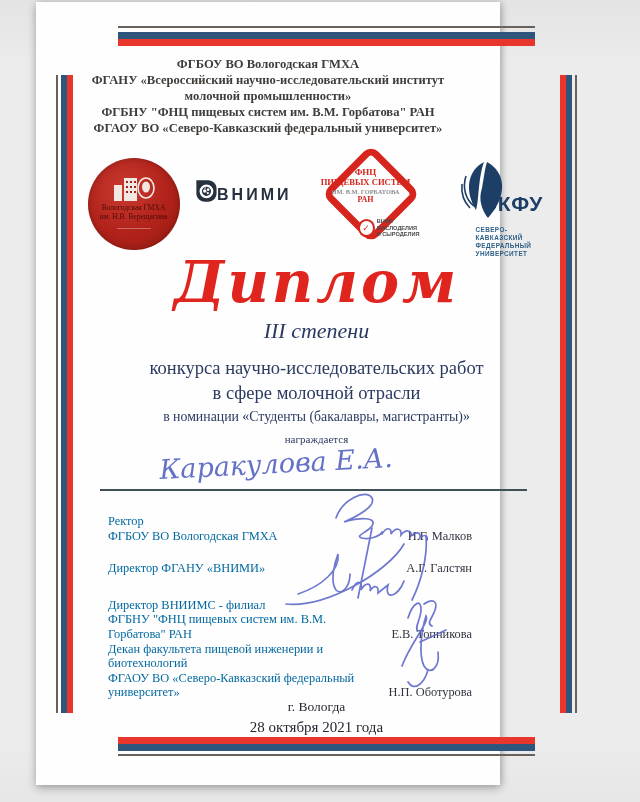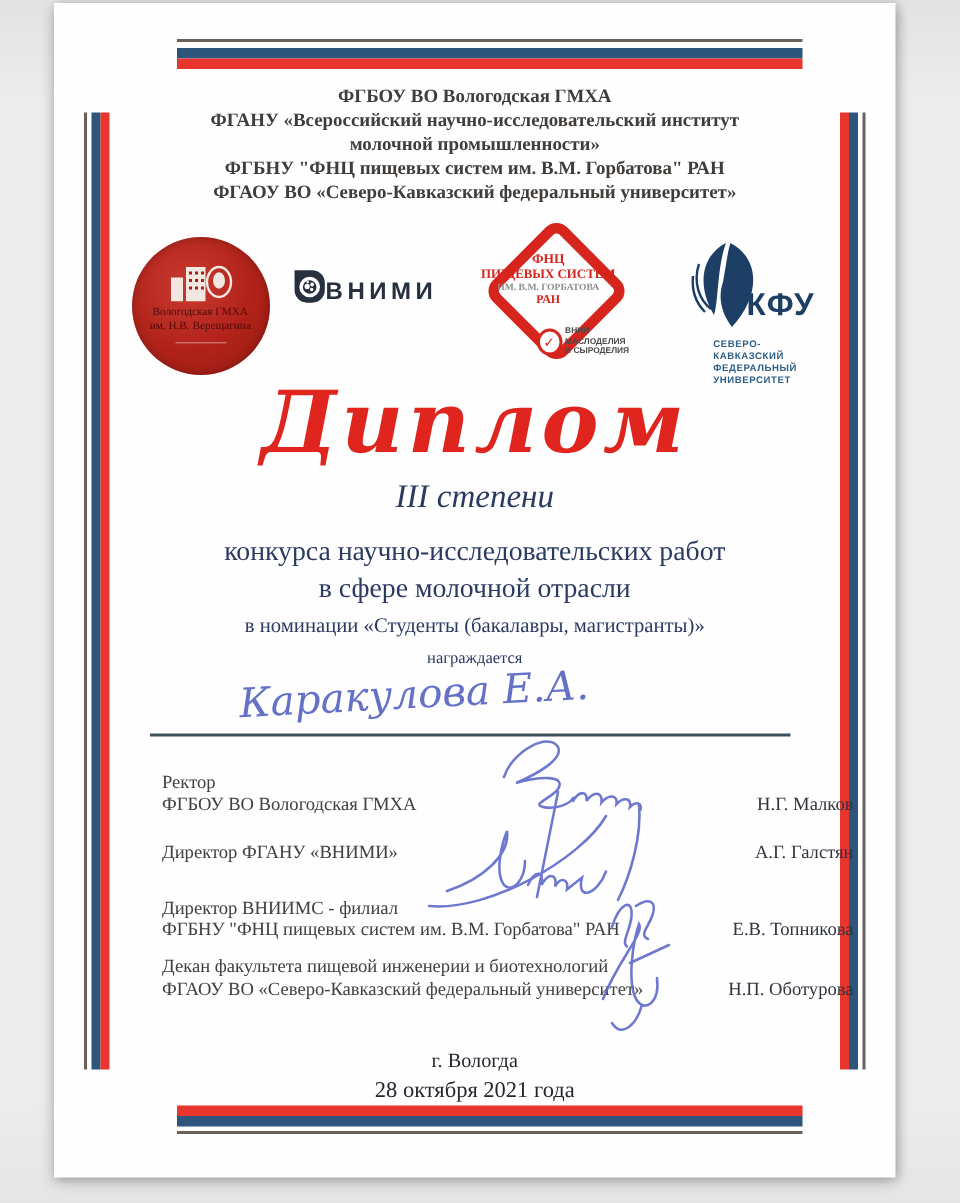--- a/index.html
+++ b/index.html
@@ -2,21 +2,21 @@
 <html><head>
 <meta charset="utf-8">
 <style>
   html,body{margin:0;padding:0;}
   body{
     width:640px;height:802px;position:relative;overflow:hidden;
     background:linear-gradient(180deg,#e3e3e3 0%,#ececec 8%,#ececec 92%,#e6e6e6 100%);
     font-family:"Liberation Serif","DejaVu Serif",serif;
   }
   .page{
-    position:absolute;left:36px;top:2px;width:561px;height:783px;
+    position:absolute;left:36px;top:2px;width:464px;height:783px;
     background:#fefefe;
     box-shadow:0 3px 9px rgba(0,0,0,.28),2px 0 6px rgba(0,0,0,.12);
   }
   
   .stripe-top,.stripe-bottom{position:absolute;left:82px;width:417px;}
   .stripe-top{top:24px;}
   .stripe-bottom{top:735px;}
   .stripe-left,.stripe-right{position:absolute;top:73px;height:638px;}
   .stripe-left{left:20px;}
   .stripe-right{left:524px;}
@@ -100,22 +100,22 @@
   
   .award-line{position:absolute;left:64px;top:487px;width:427px;
               border-bottom:2px solid #40505a;}
   .award-name{position:absolute;left:80px;top:446px;width:320px;text-align:center;
               font-style:italic;font-size:27px;color:#6471c6;
               transform:rotate(-3deg);font-family:"DejaVu Serif",serif;}
 
   
   .sig-rows{position:absolute;left:72px;top:512px;right:28px;}
   .sig-row{display:flex;justify-content:space-between;align-items:flex-end;}
-  .m1{margin-bottom:18px;} .m2{margin-bottom:22px;} .m3{margin-bottom:10px;gap:11px;}
-  .pos{font-size:12.4px;line-height:14.6px;color:#404040;}
+  .m1{margin-bottom:18px;} .m2{margin-bottom:22px;} .m3{gap:11px;}
+  .pos{font-size:12.4px;line-height:14.6px;color:#0369a1;}
   .pos-line:empty{display:none;}
   .sig-name{width:112px;font-size:12.4px;line-height:14.6px;color:#30353f;text-align:right;}
 
   
   .footer-city{position:absolute;top:697px;left:0;width:561px;text-align:center;
                font-size:13.5px;color:#23262e;}
   .footer-date{position:absolute;top:717px;left:0;width:561px;text-align:center;
                font-size:15px;color:#23262e;}
 
   

